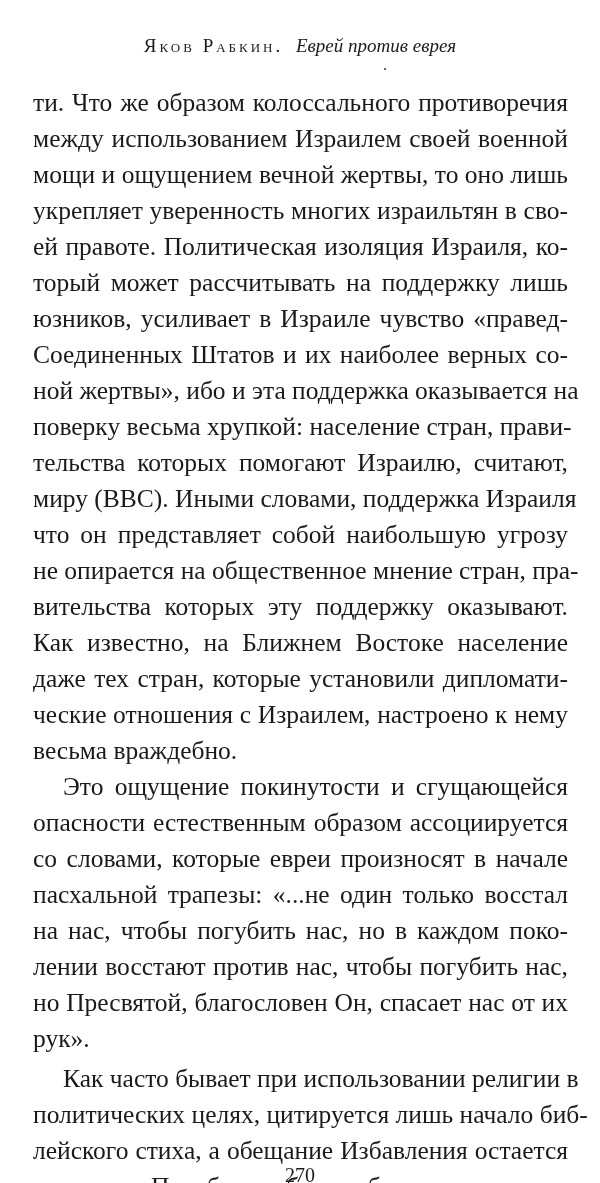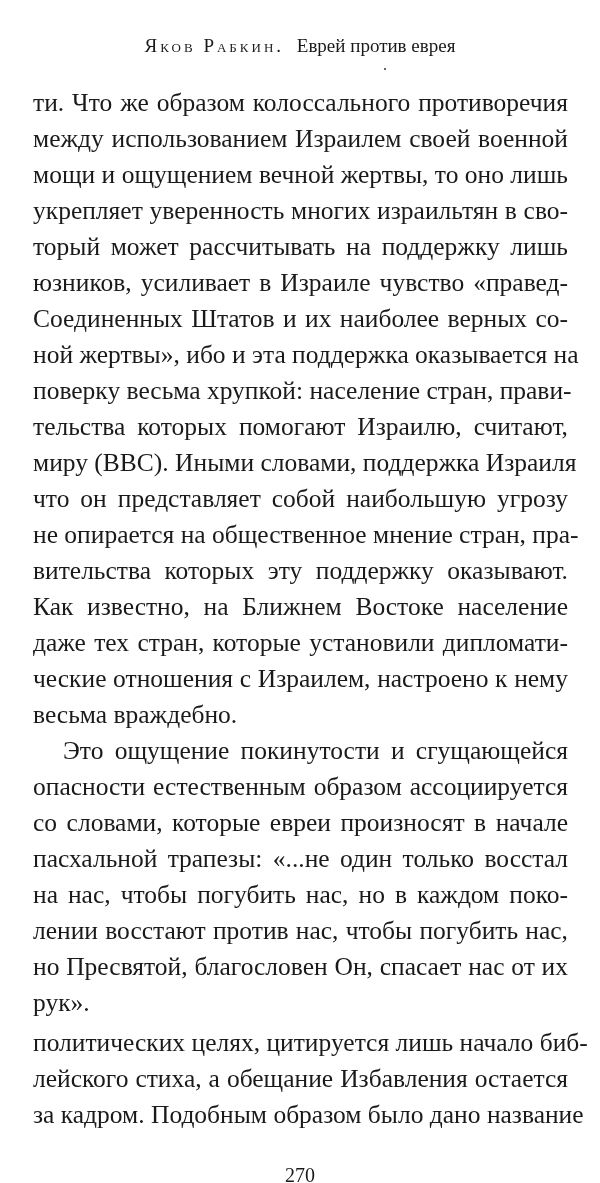--- a/index.html
+++ b/index.html
@@ -1,21 +1,21 @@
 <!DOCTYPE html>
 <html><head>
 <meta charset="utf-8">
 <style>
   html, body { margin: 0; padding: 0; background: #ffffff; }
   body { width: 600px; height: 1183px; position: relative; overflow: hidden;
          font-family: "Liberation Serif", "DejaVu Serif", serif; color: #1a1a1a; }
   .running-head { position: absolute; top: 33px; left: 0; width: 600px; text-align: center;
                   font-size: 19px; line-height: 26px; }
   .running-head .author { letter-spacing: 3px; font-variant: small-caps; }
-  .running-head .title { margin-left: 8px; }
+  .running-head .title { font-style: italic; margin-left: 8px; }
   .dot { position: absolute; top: 68px; left: 384px; width: 2px; height: 2px; background:#333; border-radius:1px; }
   .body-text { position: absolute; top: 85px; left: 33px; width: 535px; font-size: 25.5px; line-height: 36px; }
   .body-text p { margin: 0; text-align: justify; text-align-last: justify; }
   .body-text p .ln { display: block; text-align: justify; text-align-last: justify; white-space: nowrap; }
   .body-text p .ln.last { text-align-last: left; }
   .body-text p.indent .ln.first { text-indent: 30px; }
   .body-text p.gap { margin-top: 4px; }
   .page-number { position: absolute; top: 1140px; left: 0; width: 600px; text-align: center;
                  font-size: 20px; margin-top: 24px; }
 </style>
@@ -27,20 +27,21 @@
   <span class="title">Еврей против еврея</span>
 </div>
 <div class="dot"></div>
 
 <div class="body-text">
   <p>
     <span class="ln first">ти. Что же образом колоссального противоречия</span>
     <span class="ln">между использованием Израилем своей военной</span>
     <span class="ln">мощи и ощущением вечной жертвы, то оно лишь</span>
     <span class="ln">укрепляет уверенность многих израильтян в сво-</span>
+    <span class="ln">ей правоте. Политическая изоляция Израиля, ко-</span>
     <span class="ln">торый может рассчитывать на поддержку лишь</span>
     <span class="ln">юзников, усиливает в Израиле чувство «правед-</span>
     <span class="ln">Соединенных Штатов и их наиболее верных со-</span>
     <span class="ln">ной жертвы», ибо и эта поддержка оказывается на</span>
     <span class="ln">поверку весьма хрупкой: население стран, прави-</span>
     <span class="ln">тельства которых помогают Израилю, считают,</span>
     <span class="ln">миру (BBC). Иными словами, поддержка Израиля</span>
     <span class="ln">что он представляет собой наибольшую угрозу</span>
     <span class="ln">не опирается на общественное мнение стран, пра-</span>
     <span class="ln">вительства которых эту поддержку оказывают.</span>
@@ -53,20 +54,21 @@
     <span class="ln first">Это ощущение покинутости и сгущающейся</span>
     <span class="ln">опасности естественным образом ассоциируется</span>
     <span class="ln">со словами, которые евреи произносят в начале</span>
     <span class="ln">пасхальной трапезы: «...не один только восстал</span>
     <span class="ln">на нас, чтобы погубить нас, но в каждом поко-</span>
     <span class="ln">лении восстают против нас, чтобы погубить нас,</span>
     <span class="ln">но Пресвятой, благословен Он, спасает нас от их</span>
     <span class="ln last">рук».</span>
   </p>
   <p class="indent gap">
+    <span class="ln first">Как часто бывает при использовании религии в</span>
     <span class="ln">политических целях, цитируется лишь начало биб-</span>
     <span class="ln">лейского стиха, а обещание Избавления остается</span>
     <span class="ln">за кадром. Подобным образом было дано название</span>
 
   </p>
 </div>
 
 <div class="page-number">270</div>
 
 </body></html>

